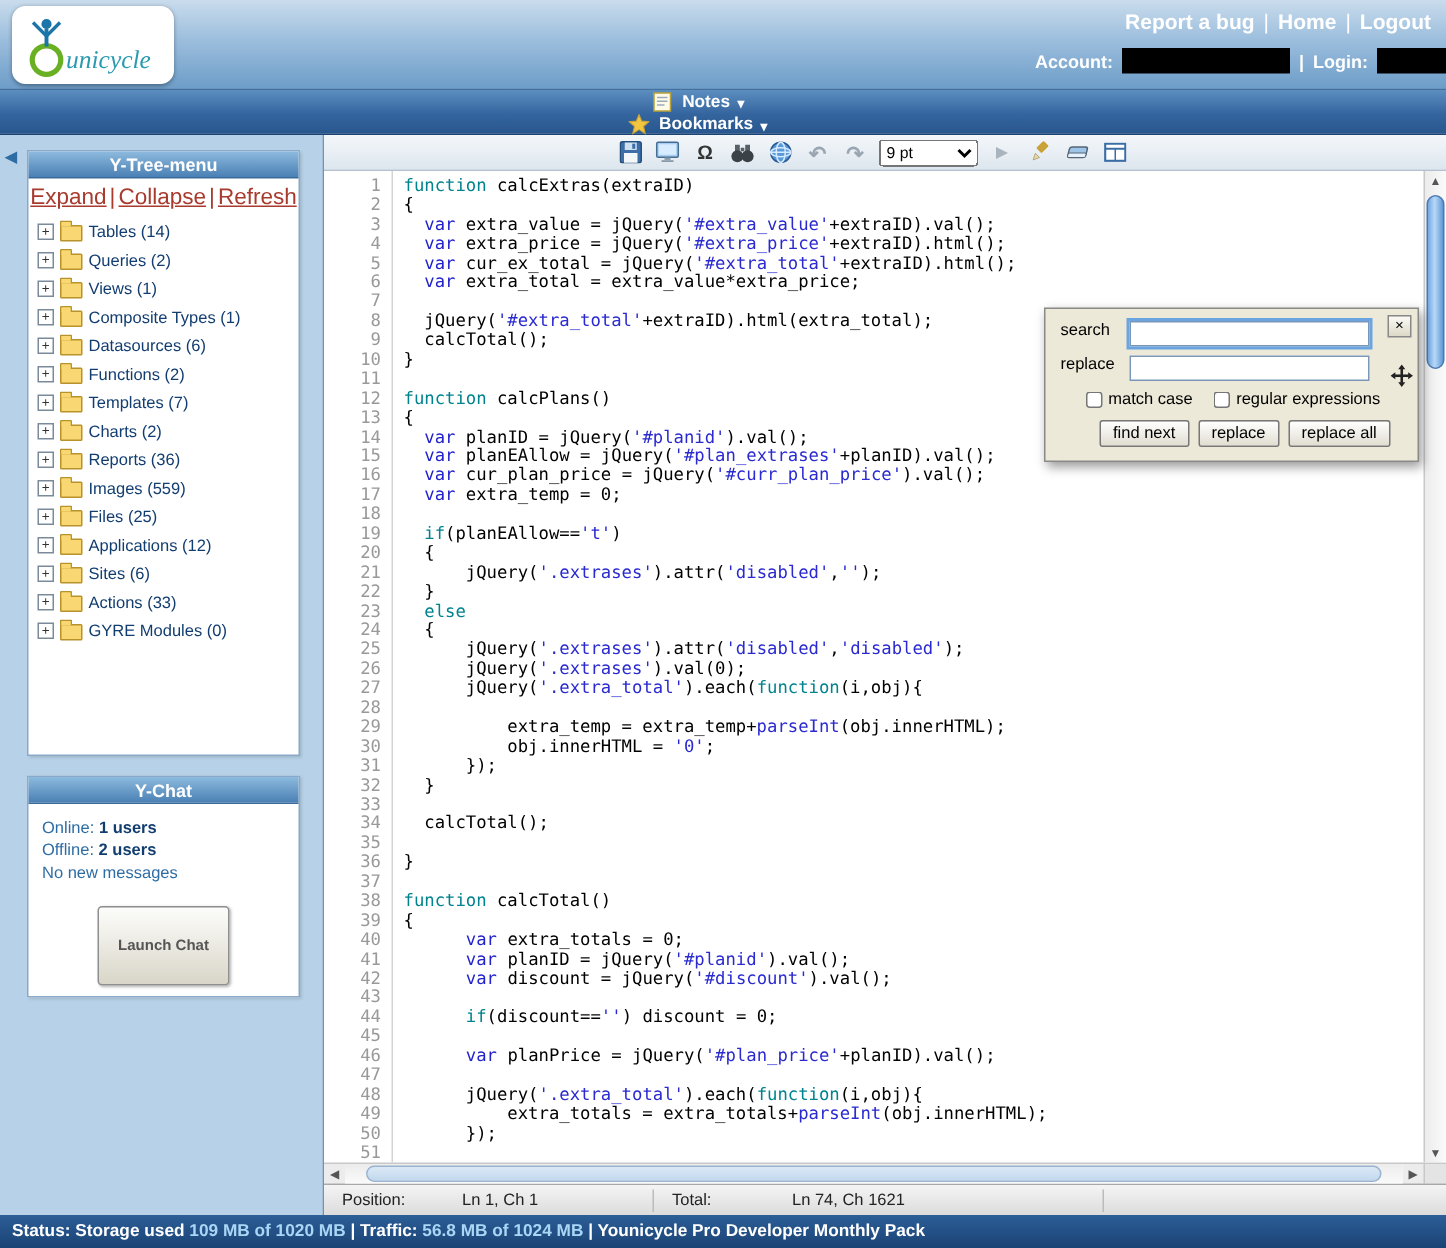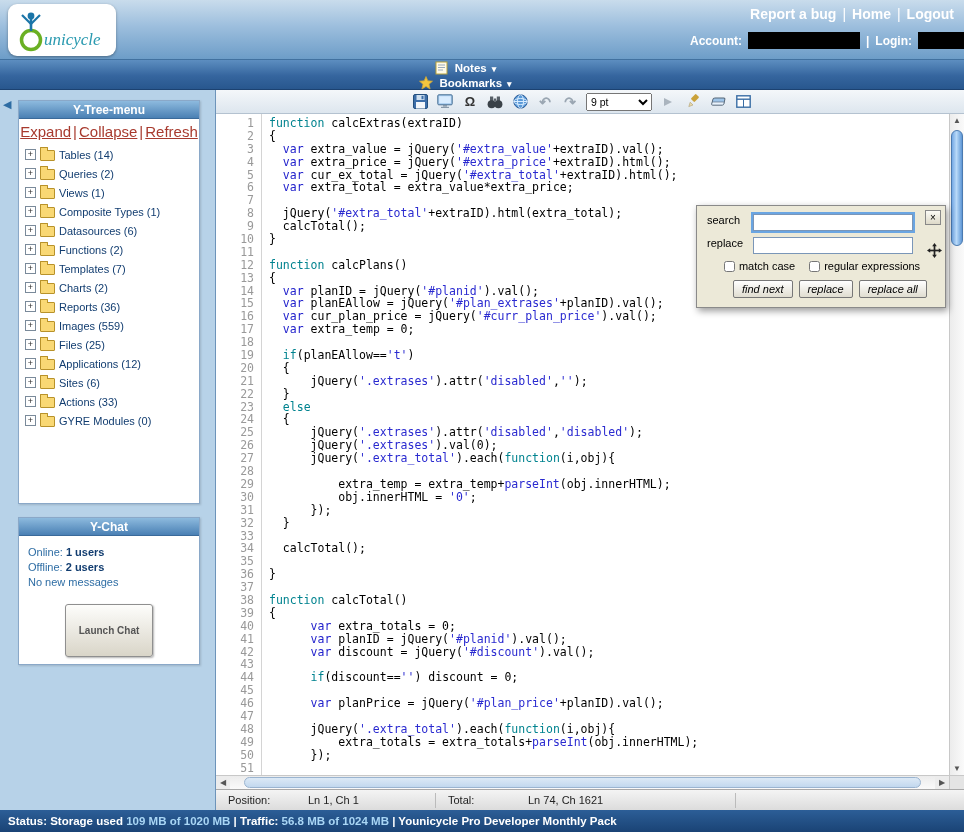--- a/index.html
+++ b/index.html
@@ -90,21 +90,21 @@
   .sd-row { display:flex; align-items:flex-start; margin-bottom:6px; }
   .sd-row label { width:46px; color:#000; }
   .sd-input { width:160px; height:17px; border:1px solid #7a96b8; background:#fff; font-size:11px; padding:0 3px; }
   .sd-input.focused { outline:2px solid #6aa5e2; }
   .sd-close { position:absolute; right:4px; top:4px; width:16px; height:15px; font-size:10px; line-height:13px; text-align:center; background:linear-gradient(#fbfaf5,#ddd9c8); border:1px solid #888; cursor:pointer; }
   .sd-move { position:absolute; right:3px; top:36px; width:16px; height:16px; cursor:move; display:flex; align-items:center; justify-content:center; }
   .sd-checks { display:flex; align-items:center; gap:14px; justify-content:center; margin:4px 0 8px; }
   .sd-check { display:flex; align-items:center; gap:4px; }
   .sd-check input { width:11px; height:11px; }
   .sd-buttons { display:flex; gap:6px; padding-left:26px; }
-  .dlg-btn { font-size:11px; padding:2px 8px; background:linear-gradient(#ffffff,#e0ddd0); border:1px solid #777; border-radius:2px; cursor:pointer; font-family:"Liberation Sans",sans-serif;font-style:italic; }
+  .dlg-btn { font-size:11px; padding:2px 8px; background:linear-gradient(#ffffff,#e0ddd0); border:1px solid #777; border-radius:2px; cursor:pointer; font-family:"Liberation Sans",sans-serif; }
 
   
   .app-footer { height:22px; background:linear-gradient(#2c5e97,#1a4375); color:#fff; font-size:11.5px; font-weight:bold; display:flex; align-items:center; padding-left:8px; }
   .app-footer span { white-space:pre; }
   .seg-cyan { color:#a9d6f5; }
 </style>
 </head>
 <body>
 
 <div class="app">

